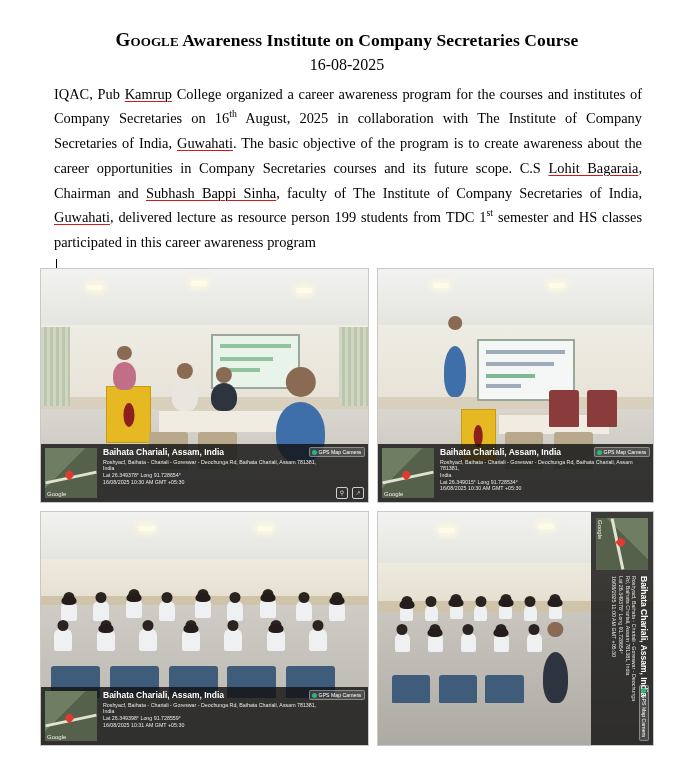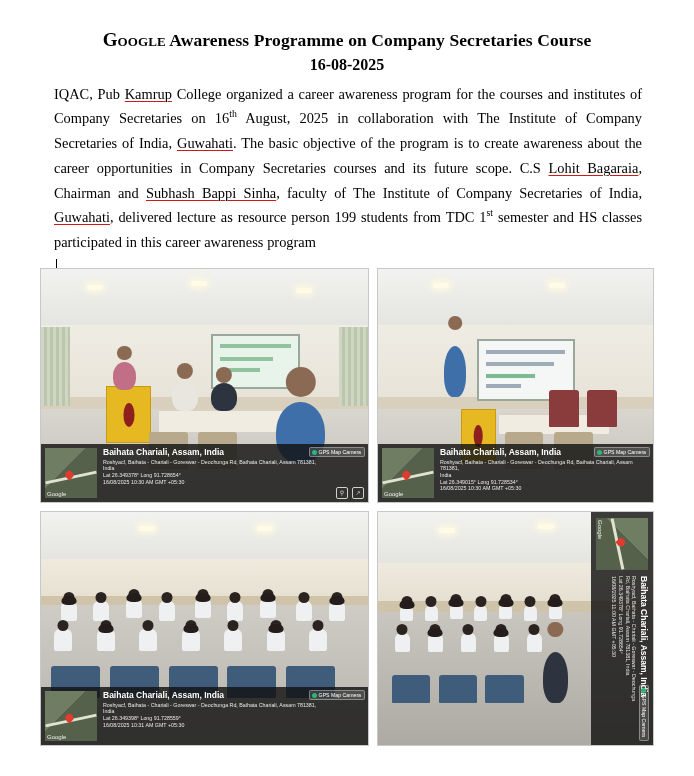--- a/index.html
+++ b/index.html
@@ -29,21 +29,21 @@
     font-size: 17.5px;
     letter-spacing: 0.1px;
     line-height: 1.45;
   }
   .doc-title .first-word {
     font-variant: small-caps;
     font-size: 19px;
   }
   .doc-subtitle {
     text-align: center;
-    font-weight: bold;
+    font-weight: normal;
     font-size: 16px;
     margin-top: 2px;
     margin-bottom: 8px;
   }
   .body-text {
     text-align: justify;
     font-size: 14.4px;
     line-height: 1.72;
     margin: 0 12px 0 14px;
     word-spacing: 0.2px;
@@ -265,21 +265,21 @@
   .gps-overlay.vertical .gps-map {
     margin: 4px;
   }
 </style>
 </head>
 <body>
 
 <div class="page">
 
   <div class="doc-title">
-    <span class="first-word">Google</span><span> Awareness Programme on Company Secretaries Course</span>
+    <span class="first-word">Google</span><span> Awareness Institute on Company Secretaries Course</span>
   </div>
 
   <div class="doc-subtitle">16-08-2025</div>
 
   <p class="body-text" id="body-text"><span>IQAC, Pub </span><span class="sp-underline">Kamrup</span><span> College organized a career awareness program for the courses and institutes of Company Secretaries on 16</span><sup>th</sup><span> August, 2025 in collaboration with The Institute of Company Secretaries of India, </span><span class="sp-underline">Guwahati</span><span>. The basic objective of the program is to create awareness about the career opportunities in Company Secretaries courses and its future scope. C.S </span><span class="sp-underline">Lohit Bagaraia</span><span>, Chairman and </span><span class="sp-underline">Subhash Bappi Sinha</span><span>, faculty of The Institute of Company Secretaries of India, </span><span class="sp-underline">Guwahati</span><span>, delivered lecture as resource person 199 students from TDC 1</span><sup>st</sup><span> semester and HS classes participated in this career awareness program</span></p>
   <div class="caret-line"><span class="caret"></span></div>
 
   <div class="photo-grid">
 
     <div class="photo">

